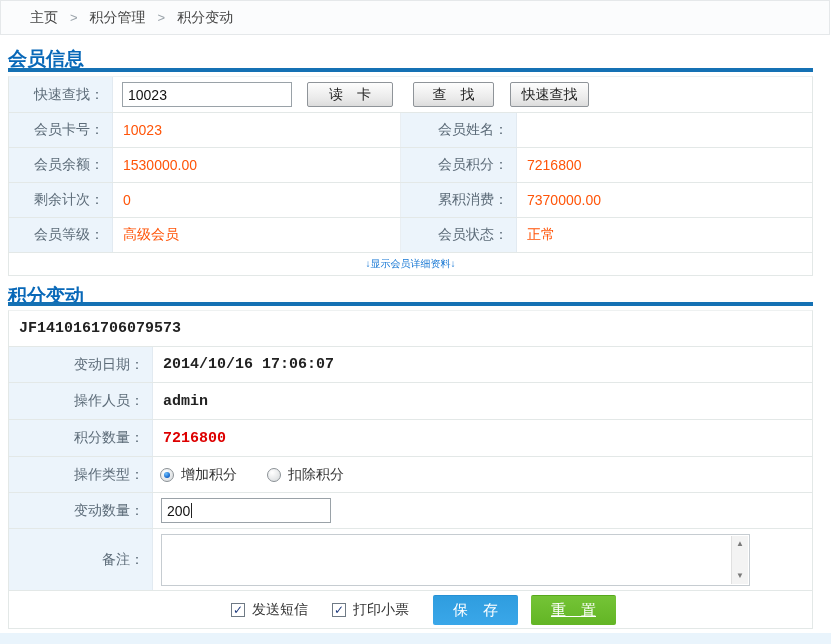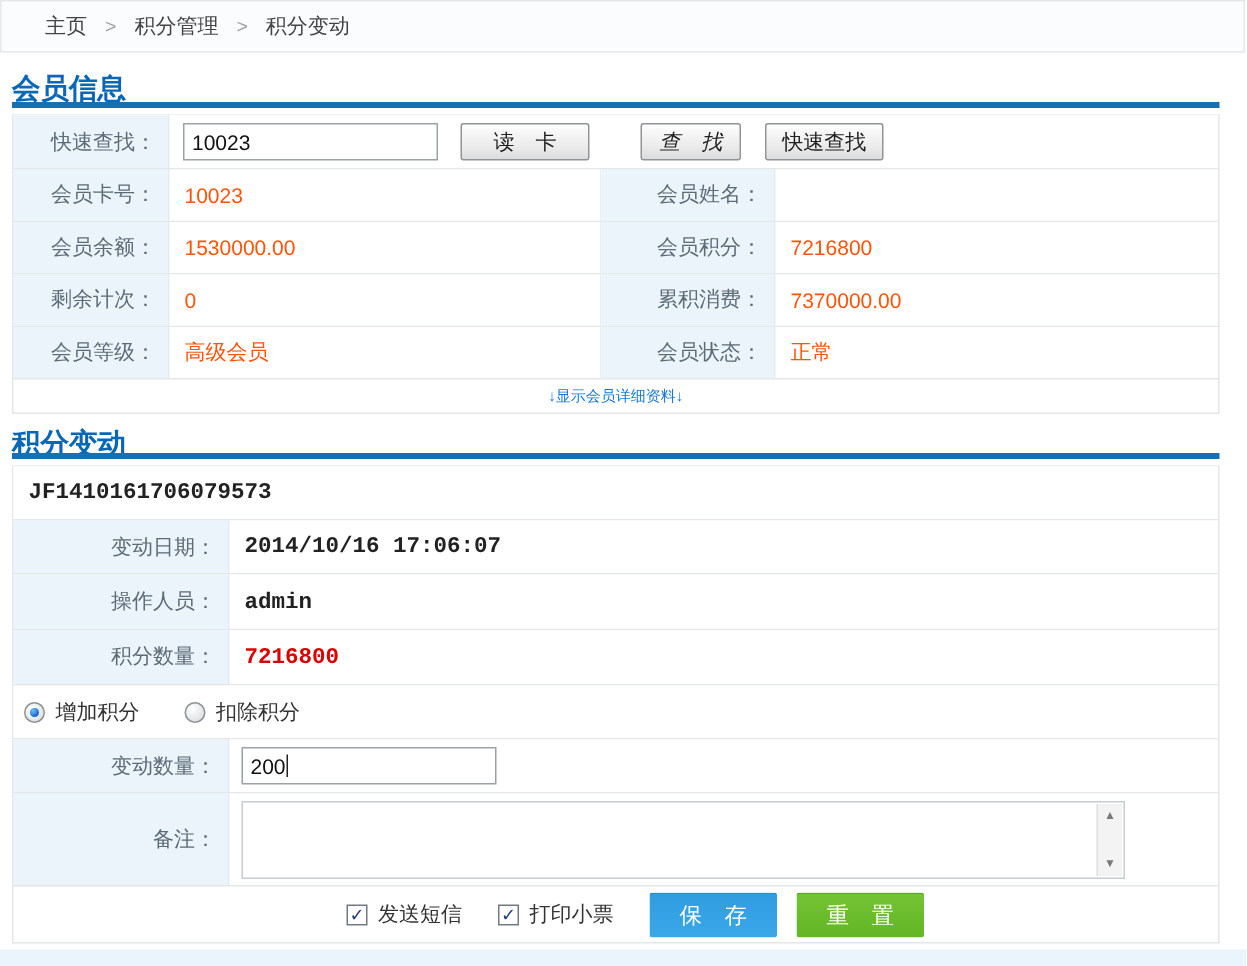--- a/index.html
+++ b/index.html
@@ -56,21 +56,21 @@
 
   
   .ta-wrap { position:relative; width:589px; height:52px; border:1px solid #c6ccd1; background:#fff; }
   .ta-scroll { position:absolute; top:1px; right:1px; bottom:1px; width:17px; background:#f3f3f3;
                border-left:1px solid #e0e0e0; display:flex; flex-direction:column; justify-content:space-between; }
   .ta-arrow { height:16px; display:flex; align-items:center; justify-content:center; font-size:8px; color:#7a7a7a; }
 
   .actbtn { width:85px; height:30px; display:flex; align-items:center; justify-content:center;
             color:#fff; font-size:15px; border-radius:2px; cursor:pointer; }
   .btn-save { background:linear-gradient(180deg,#2f9ddf 0%,#3aa7e9 100%); border-top:1px solid #2590d4; }
-  .btn-reset { background:linear-gradient(180deg,#74c436 0%,#63b525 100%); border-top:1px solid #57a81c; }
+  .btn-reset { background:linear-gradient(180deg,#74c436 0%,#63b525 100%); border-top:1px solid #57a81c;text-decoration:underline; }
 
   .footer-strip { position:absolute; left:0; top:633px; width:831px; height:11px; background:#e9f4fc; }
 </style>
 </head>
 <body>
 
 <div class="page">
 
   <div class="crumbbar">
     <span class="crumb">主页</span>
@@ -83,21 +83,21 @@
   <div class="sec-title" style="top:46px;">会员信息</div>
   <div class="sec-bar" style="top:68px;"></div>
 
   <div class="tbl" style="top:76px;">
 
     <div class="row h36">
       <div class="lbl w-lbl1">快速查找：</div>
       <div class="val" style="flex:1;">
         <input class="textinput" style="width: 170px; margin-left: -1px;" value="10023">
         <div class="gbtn" style="width:86px; margin-left:15px;">读　卡</div>
-        <div class="gbtn" style="width:67px; margin-left:34px;font-style:italic;">查　找</div>
+        <div class="gbtn" style="width:81px; margin-left:20px;">查　找</div>
         <div class="gbtn" style="width:79px; margin-left:16px;">快速查找</div>
       </div>
     </div>
 
     <div class="row h35">
       <div class="lbl w-lbl1">会员卡号：</div>
       <div class="val w-val1 orange">10023</div>
       <div class="lbl w-lbl2">会员姓名：</div>
       <div class="val w-val2 orange"></div>
     </div>
@@ -141,20 +141,21 @@
     </div>
     <div class="row h37">
       <div class="lbl w-lblB">操作人员：</div>
       <div class="val w-valB mono">admin</div>
     </div>
     <div class="row h37">
       <div class="lbl w-lblB">积分数量：</div>
       <div class="val w-valB mono redval">7216800</div>
     </div>
     <div class="row h36">
+      <div class="lbl w-lblB">操作类型：</div>
       <div class="val w-valB" style="padding-left:7px;">
         <span class="radio checked"></span>
         <span class="ctrl-label">增加积分</span>
         <span class="radio" style="margin-left:30px;"></span>
         <span class="ctrl-label">扣除积分</span>
       </div>
     </div>
     <div class="row h36">
       <div class="lbl w-lblB">变动数量：</div>
       <div class="val w-valB" style="padding-left:8px;">

